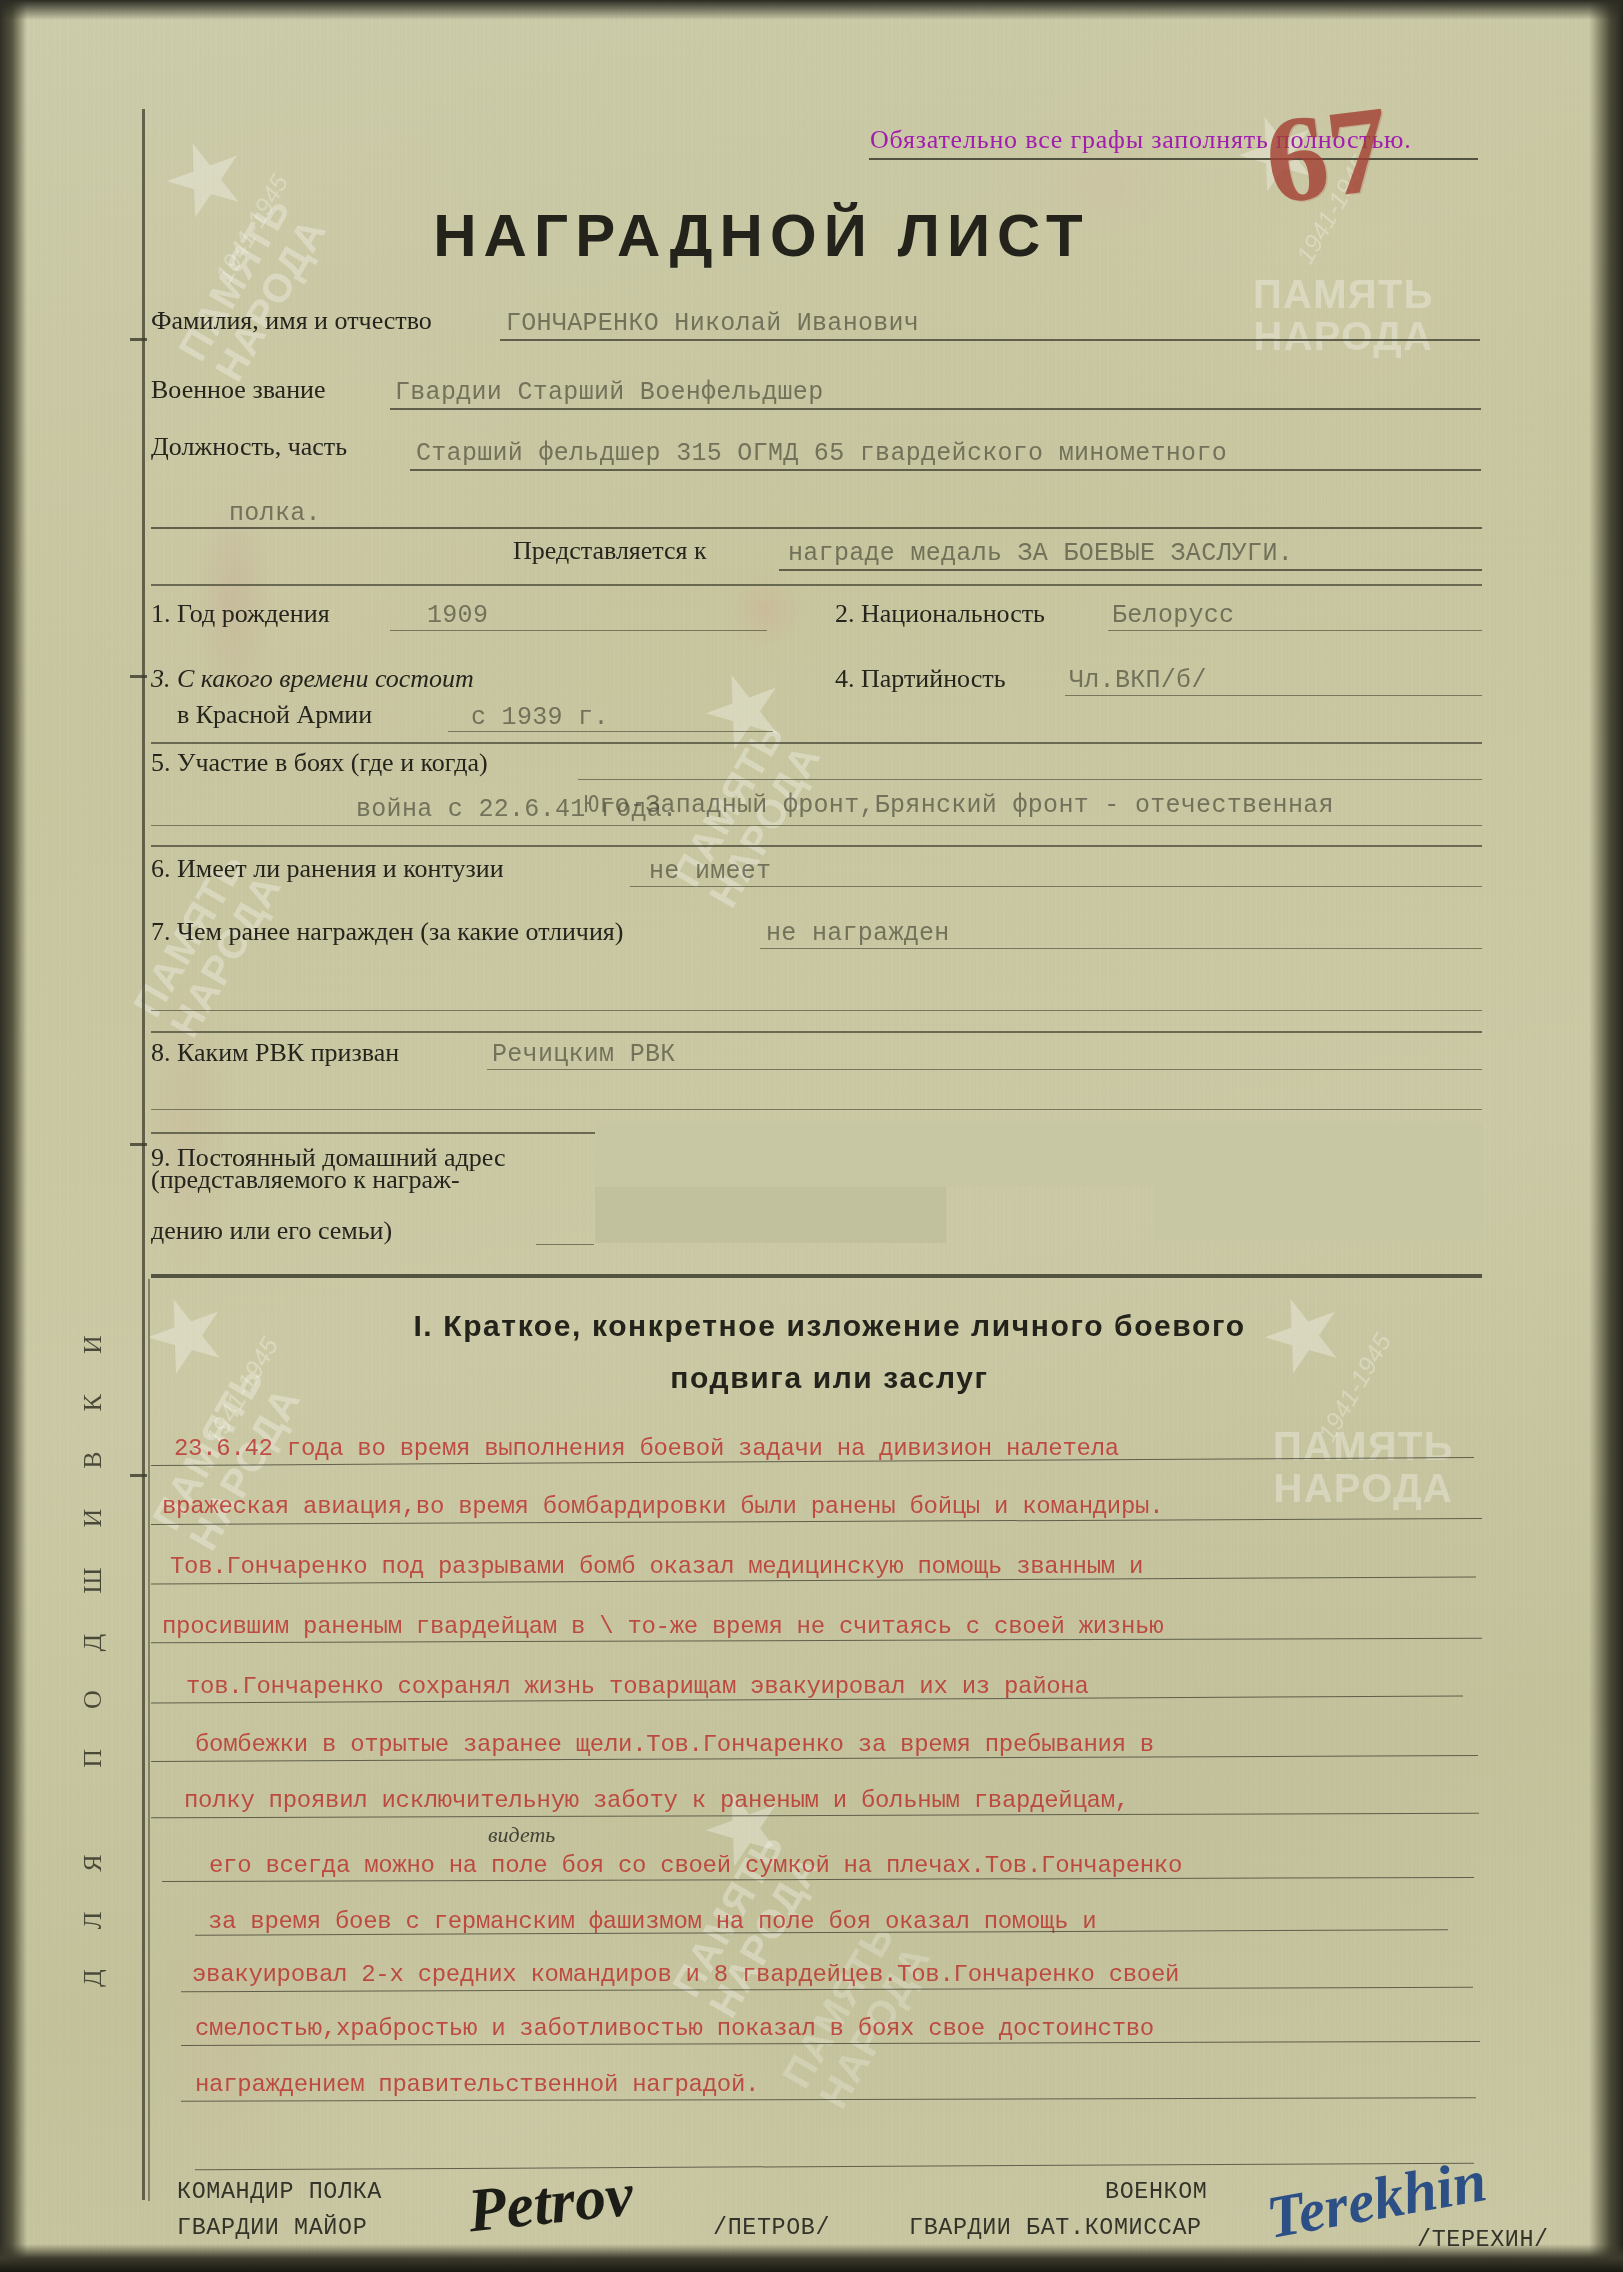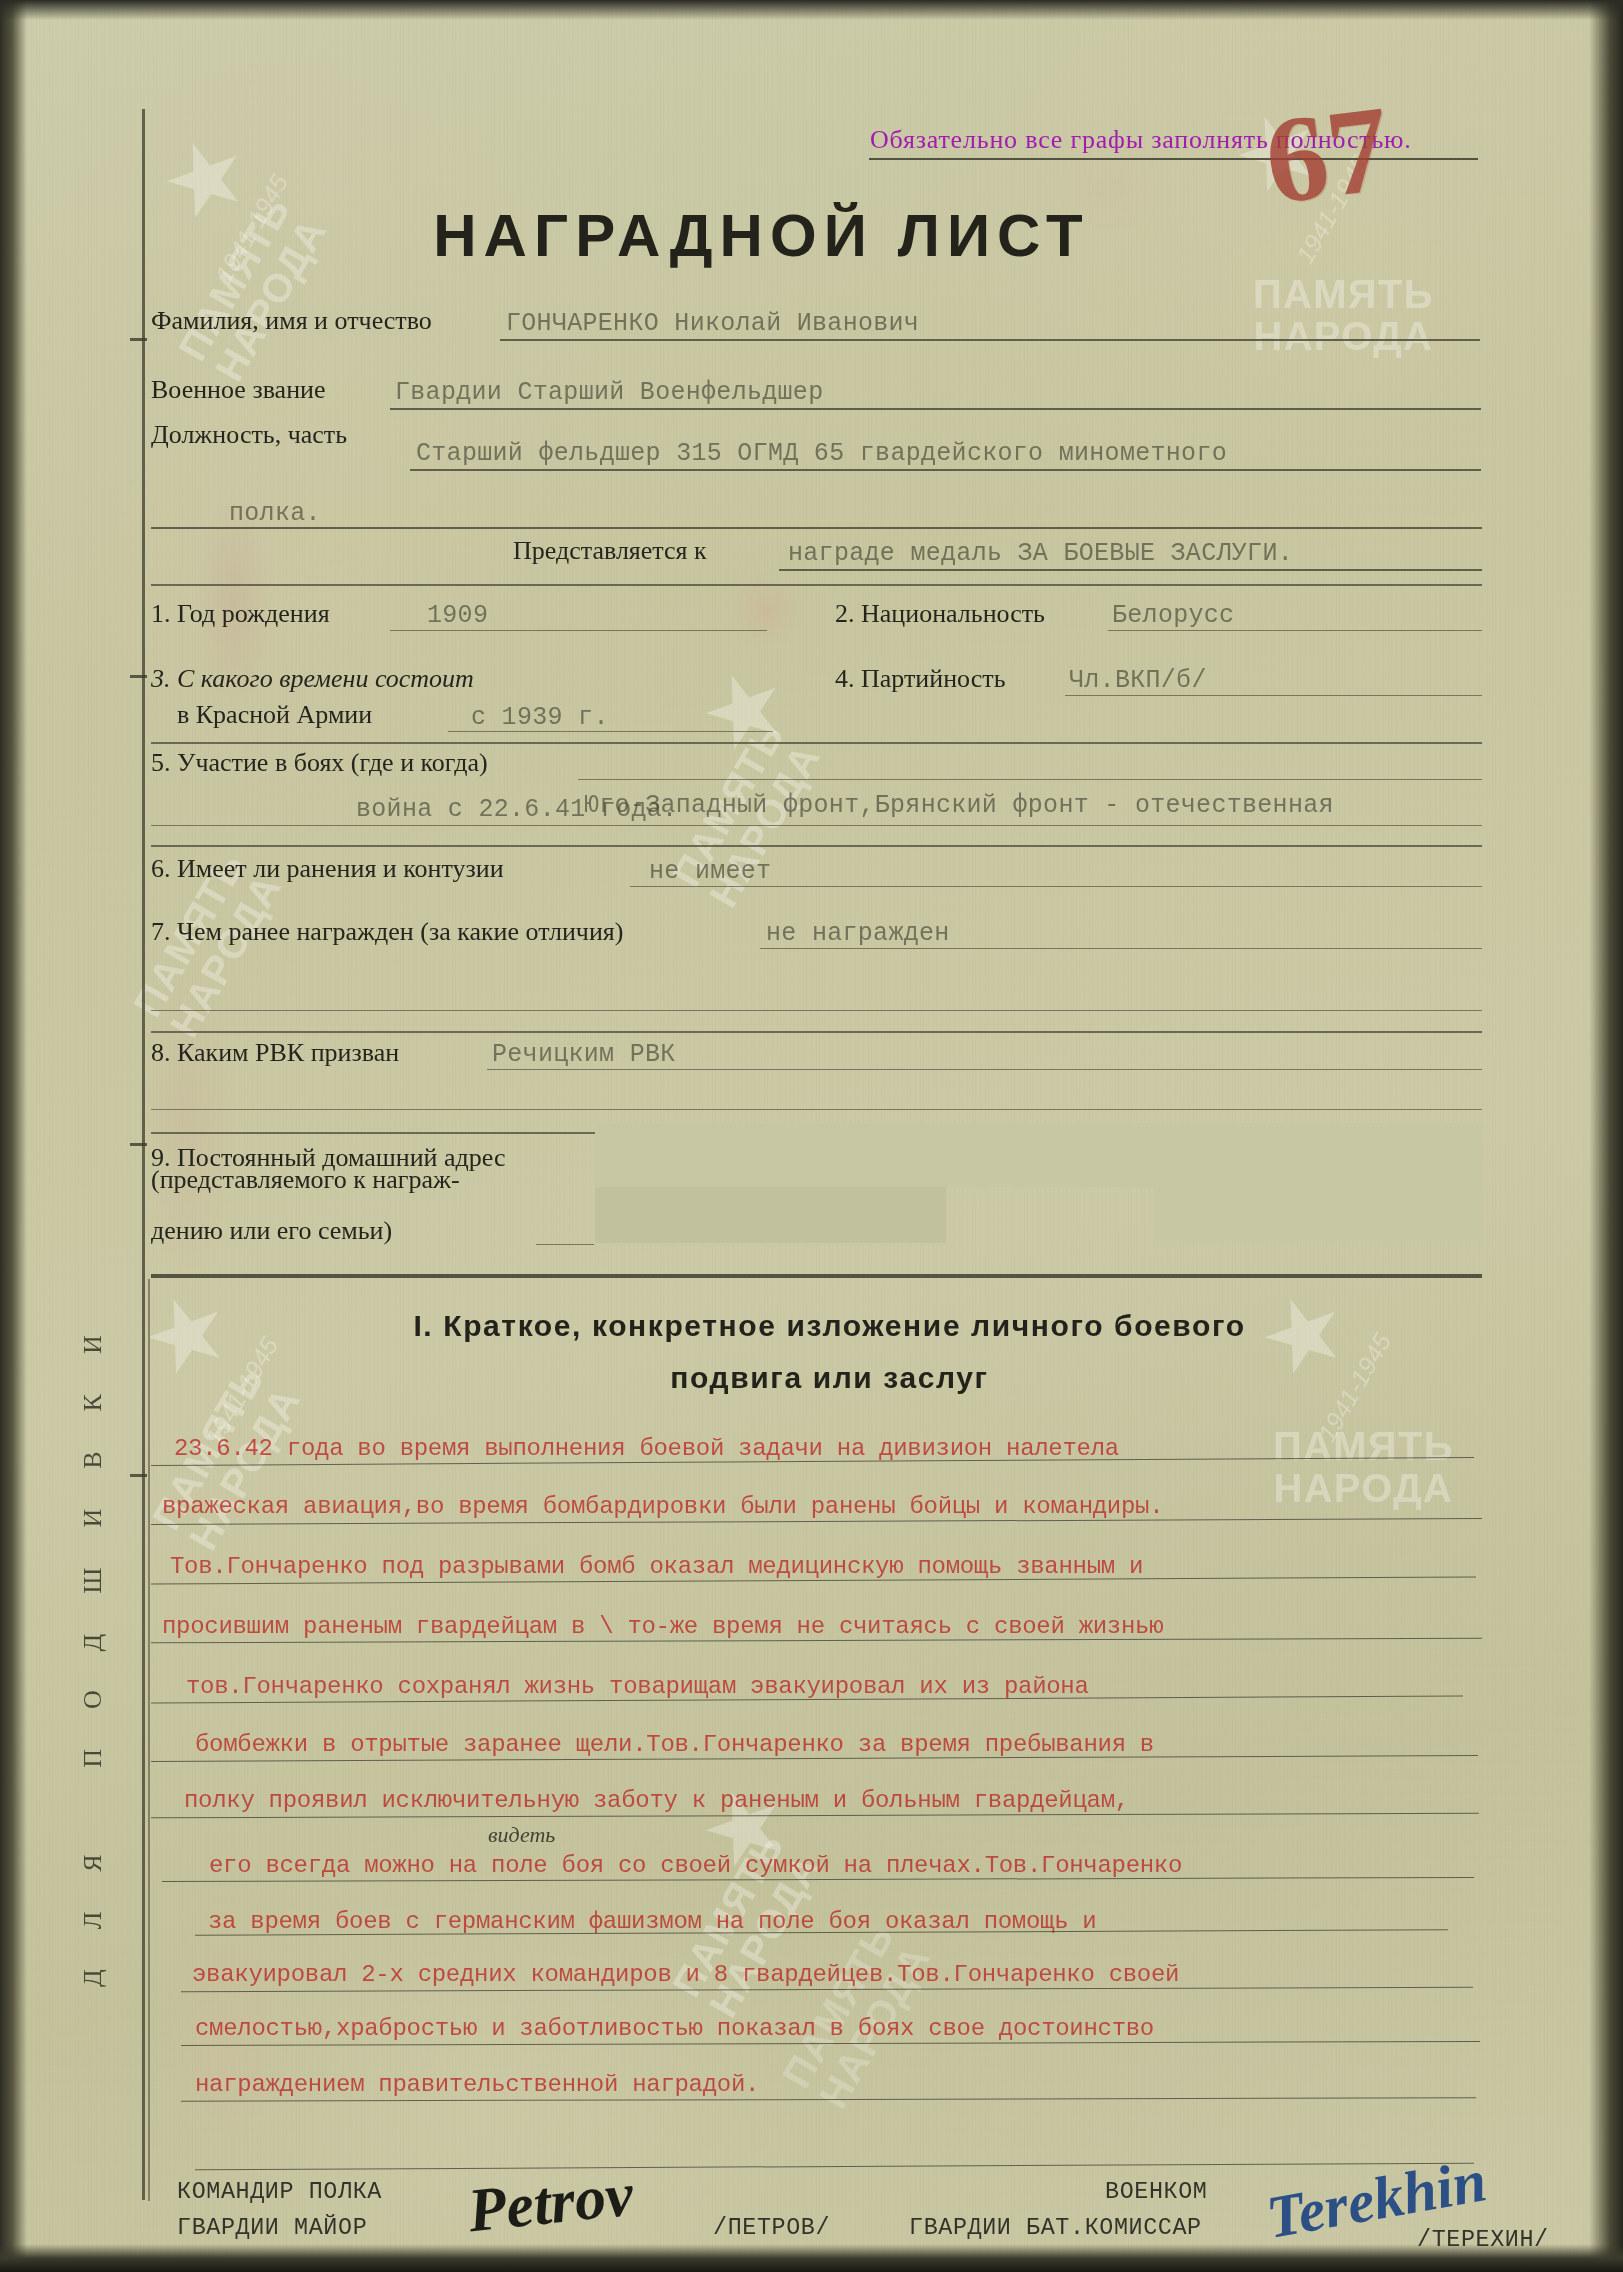--- a/index.html
+++ b/index.html
@@ -344,21 +344,21 @@
   </div>
   <div class="row fill" style="left:506px; top:309px;">ГОНЧАРЕНКО Николай Иванович</div>
   <div class="uline" style="left:500px; top:339px; width:980px;"></div>
 
   <div class="row" style="left:151px; top:375px;">
     <span class="label">Военное звание</span>
   </div>
   <div class="row fill" style="left:395px; top:378px;">Гвардии Старший Военфельдшер</div>
   <div class="uline" style="left:390px; top:408px; width:1091px;"></div>
 
-  <div class="row" style="left:151px; top:420px;">
+  <div class="row" style="left:151px; top:432px;">
     <span class="label">Должность, часть</span>
   </div>
   <div class="row fill" style="left:416px; top:439px;">Старший фельдшер 315 ОГМД 65 гвардейского  минометного</div>
   <div class="uline" style="left:410px; top:469px; width:1071px;"></div>
   <div class="row fill" style="left:229px; top:499px;">полка.</div>
   <div class="uline" style="left:151px; top:527px; width:1331px;"></div>
 
   <div class="row" style="left:513px; top:536px;">
     <span class="label">Представляется к</span>
   </div>

